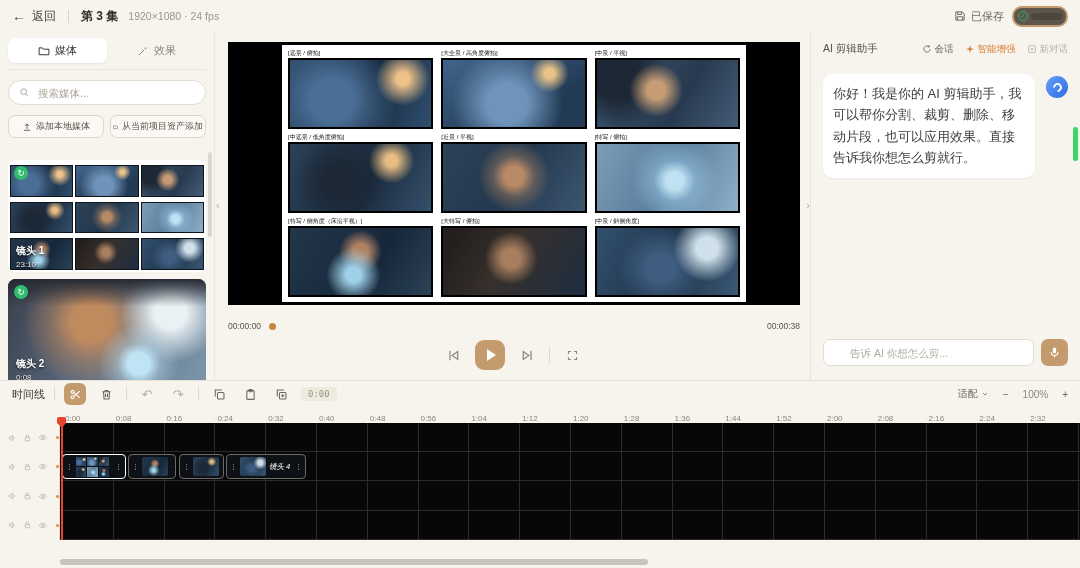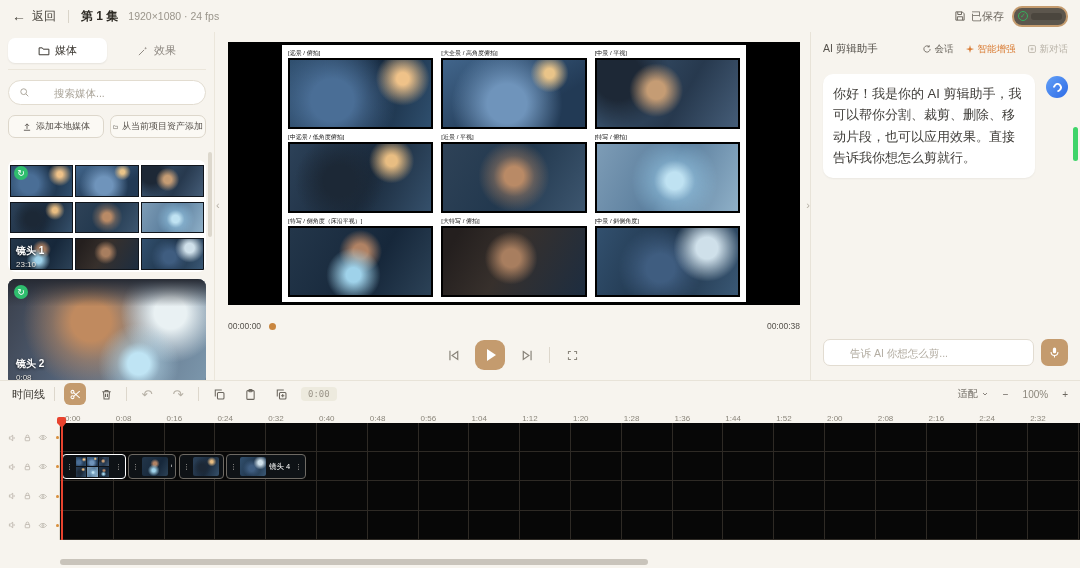--- a/index.html
+++ b/index.html
@@ -19,21 +19,21 @@
   .export-pill{width:56px;height:21px;border-radius:10px;background:#c49b6e;display:flex;align-items:center;padding:2px;}
   .export-inner{flex:1;height:17px;border-radius:8px;background:#5c564d;display:flex;align-items:center;gap:3px;padding:0 4px;}
   .export-check{width:10px;height:10px;border-radius:50%;border:1.4px solid #35b05c;color:#35b05c;font-size:7px;line-height:8px;text-align:center;}
   .export-smudge{flex:1;height:7px;border-radius:3px;background:#4b463e;}
 
   
   .leftpanel{position:absolute;top:32px;left:0;width:215px;bottom:188px;background:#f7f4ee;border-right:1px solid #ebe6db;overflow:hidden;}
   .tabs{margin:6px 8px 0;display:flex;padding-bottom:6px;border-bottom:1px solid #ebe6db;}
   .tab{flex:1;height:25px;display:flex;align-items:center;justify-content:center;gap:5px;font-size:11px;color:#8d8780;border-radius:7px;}
   .tab.active{background:#fff;color:#38342e;box-shadow:0 1px 2px rgba(0,0,0,.07);}
-  .search{margin:10px 8px;height:25px;border:1px solid #e2dcd0;border-radius:13px;background:#fff;display:flex;align-items:center;gap:22px;padding:8px 10px;}
+  .search{margin:10px 8px;height:25px;border:1px solid #e2dcd0;border-radius:13px;background:#fff;display:flex;align-items:center;gap:6px;padding:8px 10px;}
   .search input{border:0;outline:0;flex:1;font-size:10.5px;color:#6f6a62;background:transparent;}
   .search input::placeholder{color:#aba59a;}
   .addrow{display:flex;gap:6px;margin:2px 8px 0;}
   .addbtn{flex:1;height:23px;border:1px solid #ddd7cb;background:#fbf9f4;border-radius:7px;display:flex;align-items:center;justify-content:center;gap:4px;font-size:9px;color:#55504a;white-space:nowrap;padding:0 2px;overflow:hidden;}
   .medialist{position:absolute;top:128px;left:8px;right:8px;bottom:0;}
   .mitem{position:relative;border-radius:8px;overflow:hidden;margin-bottom:7px;background:#101820;}
   .mitem-grid{height:112px;background:#fff;}
   .mgrid{display:grid;grid-template-columns:repeat(3,1fr);grid-template-rows:repeat(3,1fr);gap:2px;height:100%;padding:2px;background:#fff;}
   .mini-cell{display:flex;flex-direction:column;background:#fff;}
   .mc-label{height:3px;background:#fff;}
@@ -98,21 +98,21 @@
   .zoompct{color:#8b867b;}
   .ruler{position:absolute;top:26px;left:60px;right:0;height:16px;white-space:nowrap;overflow:hidden;}
   .tick{display:inline-block;width:50.8px;font-size:8px;color:#8b867b;padding-left:5px;line-height:16px;}
   .tracks{position:absolute;top:42px;left:60px;right:0;height:117px;background:#070707;
     background-image:repeating-linear-gradient(to right,#2e2a25 0 1px,transparent 1px 50.8px),
                      repeating-linear-gradient(to bottom,transparent 0 28.25px,#2e2a25 28.25px 29.25px);
     background-position:2px 0;}
   .gutter{position:absolute;top:42px;left:0;width:60px;height:117px;background:#f7f4ee;border-right:1px solid #e2dcd1;}
   .grow{height:29.25px;display:flex;align-items:center;gap:6px;padding-left:8px;color:#b3ada3;}
   .grow .odot{width:3px;height:3px;border-radius:50%;background:#d9913f;margin-left:3px;}
-  .clip{position:absolute;top:31px;height:25px;border-radius:4px;background:#0e1216;border:1px solid #6e6a64;display:flex;align-items:center;gap:3px;padding:0 3px;color:#fff;font-size:7.5px;white-space:nowrap;overflow:hidden;}
+  .clip{position:absolute;top:31px;height:25px;border-radius:4px;background:#0e1216;border:1px solid #6e6a64;display:flex;align-items:center;gap:3px;padding:0 3px;color:#fff;font-size:7.5px;white-space:nowrap;overflow:hidden;font-style:italic;}
   .clip.selected{border:1.5px solid #fff;}
   .hdl{color:#cfcbc4;font-size:7px;line-height:7px;flex:none;}
   .cthumb{width:26px;height:19px;border-radius:2px;flex:none;background:var(--img);}
   .cgrid{display:grid;grid-template-columns:1fr 1fr 1fr;grid-template-rows:1fr 1fr;gap:1px;width:33px;height:20px;flex:none;}
   .cgrid div{background:var(--img);}
   .clip .lbl{flex:1;overflow:hidden;text-overflow:ellipsis;}
   .playhead{position:absolute;left:61px;top:40px;width:2px;height:119px;background:#e8432e;z-index:6;}
   .phflag{position:absolute;left:57px;top:36px;width:9px;height:11px;background:#e8432e;border-radius:2px;clip-path:polygon(0 0,100% 0,100% 55%,55% 100%,0 55%);z-index:6;}
   .hscroll{position:absolute;bottom:3px;left:60px;width:588px;height:6px;border-radius:3px;background:#c9c4bb;}
 
@@ -130,21 +130,21 @@
 </style>
 </head>
 <body>
 
 <div id="app">
 
   <div class="topbar">
     <span class="back-arrow">←</span>
     <span class="back-label">返回</span>
     <span class="tb-div"></span>
-    <span class="ep-title">第 1 集</span>
+    <span class="ep-title">第 3 集</span>
     <span class="ep-meta">1920×1080 · 24 fps</span>
     <div class="tb-right">
       <span class="saved">
         <svg width="12" height="12" viewBox="0 0 16 16" fill="none" stroke="#6b665e" stroke-width="1.3">
             <path d="M2.5 2.5h8.5l2.5 2.5v8.5h-11z"></path>
             <path d="M5 2.5v3.5h5V2.5M4.5 13.5V9h7v4.5"></path>
           </svg>
         <span>已保存</span>
       </span>
       <div class="export-pill">

